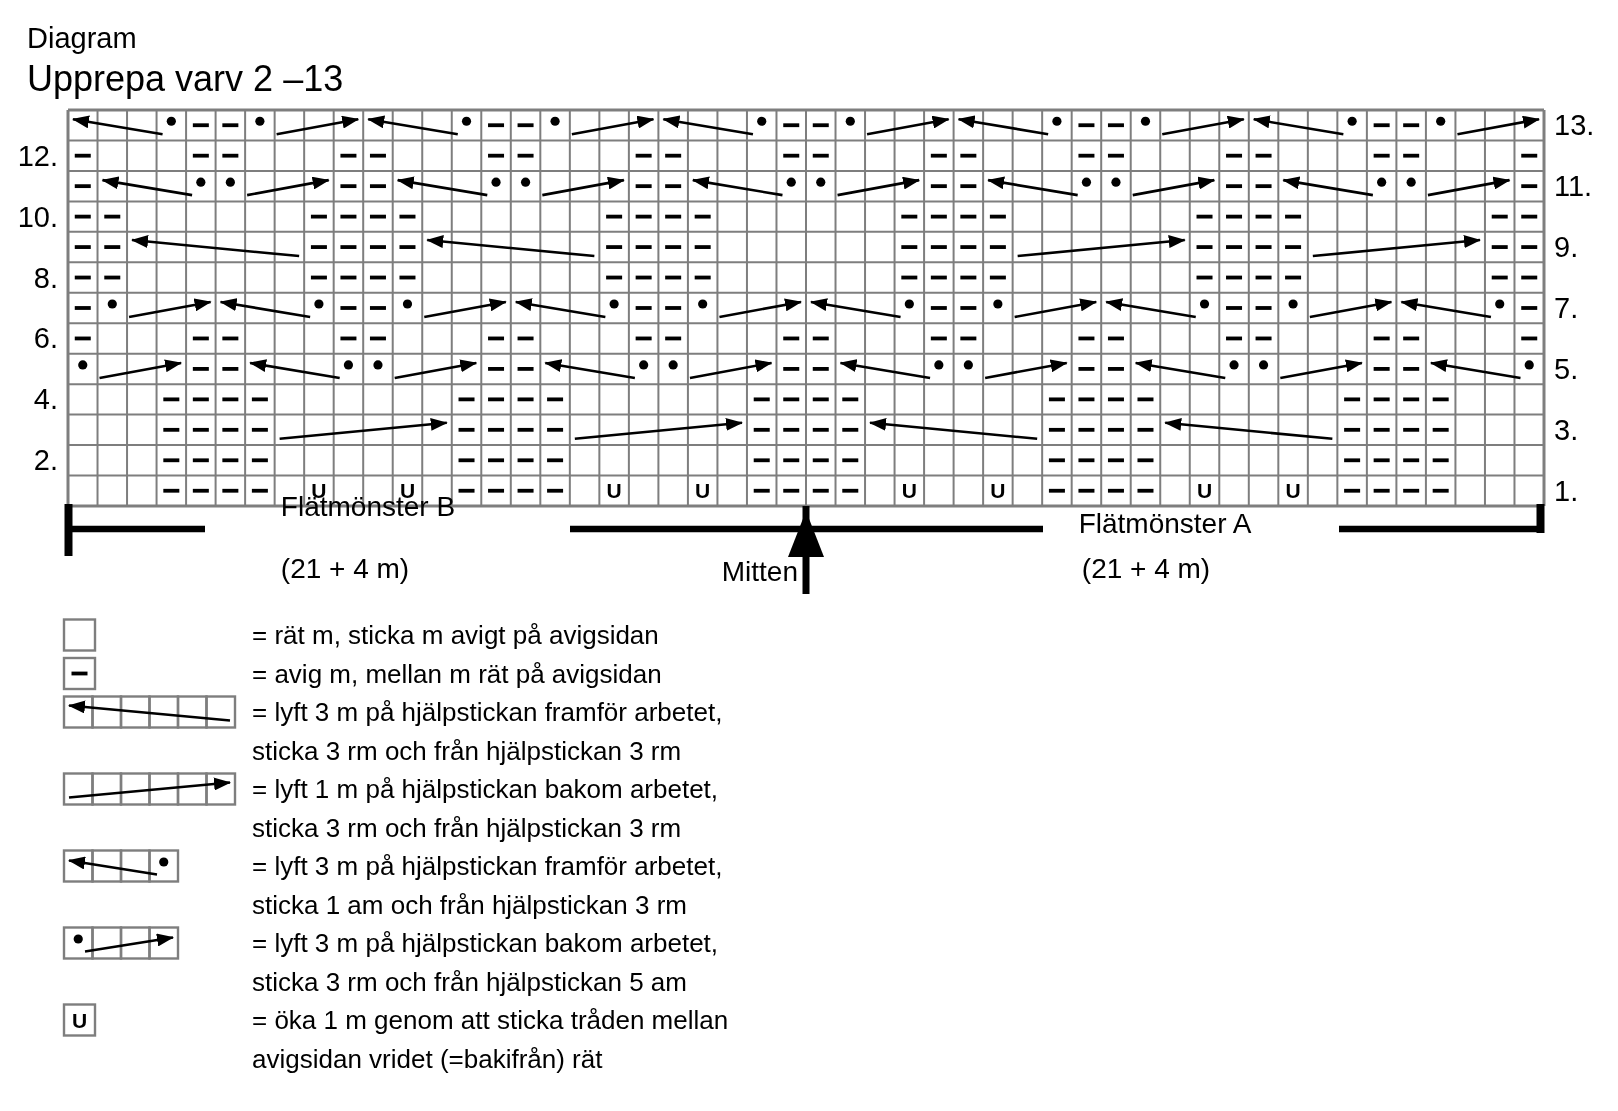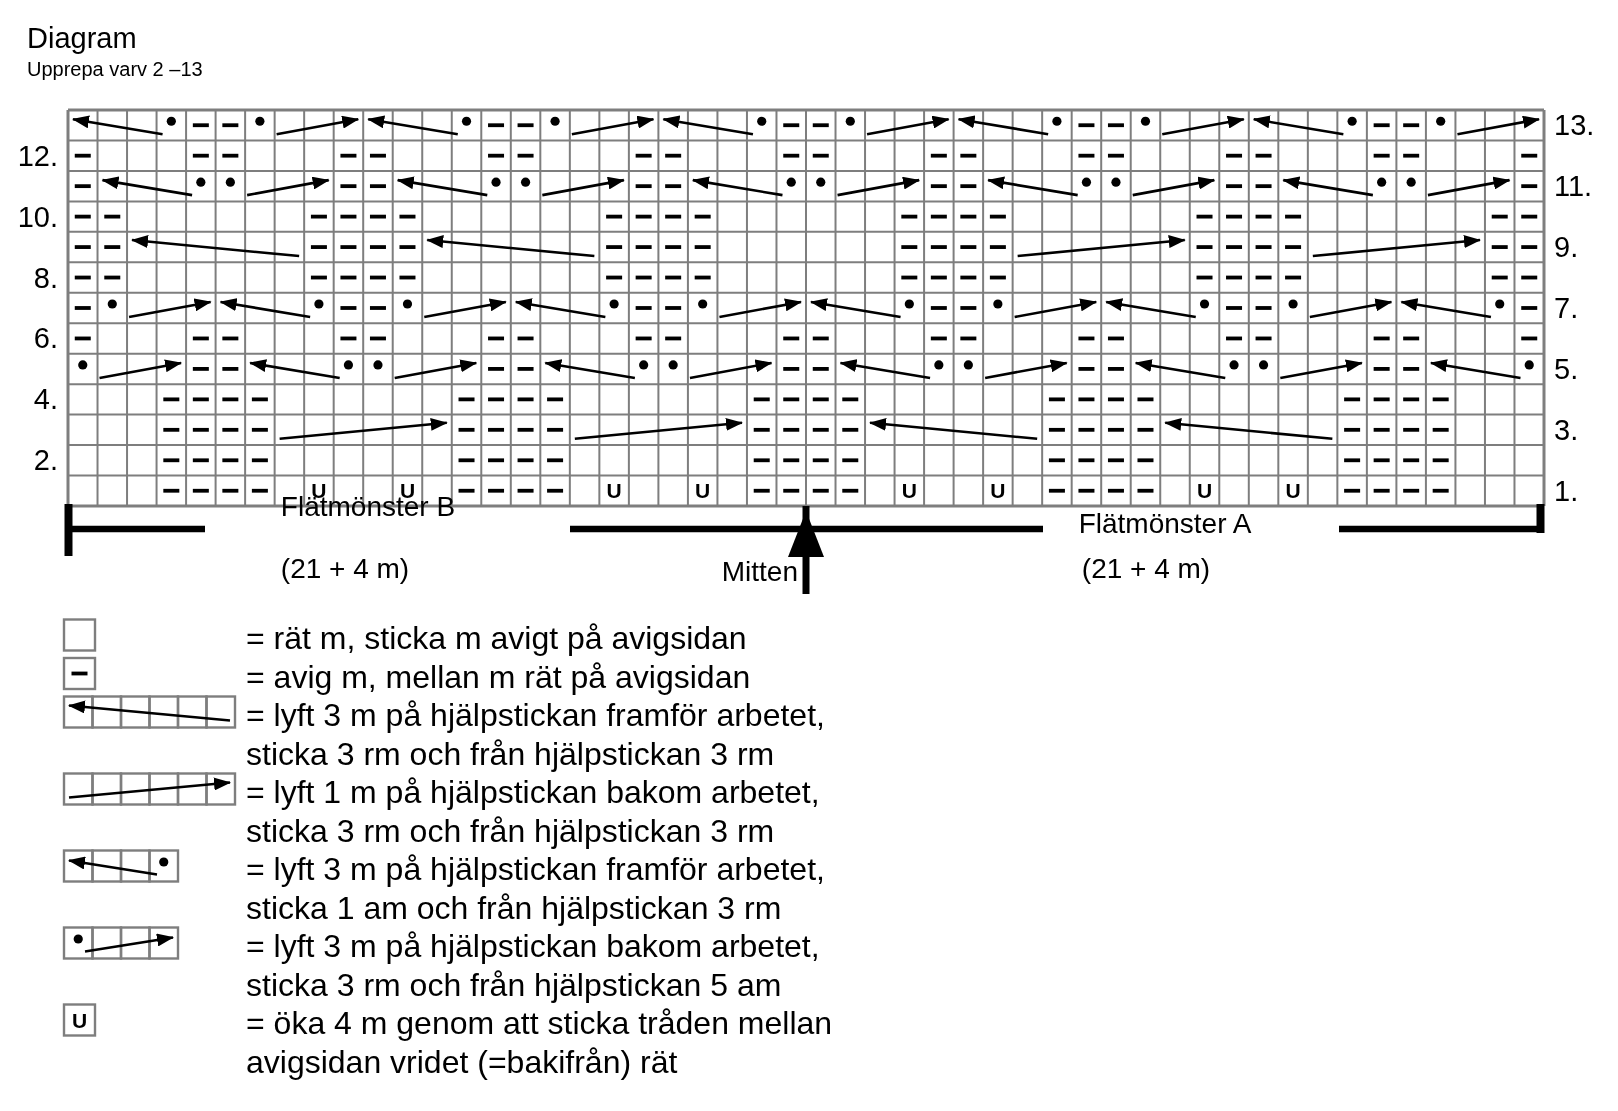--- a/index.html
+++ b/index.html
@@ -1,23 +1,23 @@
 <!DOCTYPE html>
 <html><head>
 <meta charset="utf-8">
 <style>
   html,body{margin:0;padding:0}
   body{width:1618px;height:1111px;background:#fff;color:#000;position:relative;overflow:hidden;
        font-family:"Liberation Sans",sans-serif}
   .title{position:absolute;left:27px;top:22px;font-size:29px;font-weight:normal;white-space:nowrap}
-  .subtitle{position:absolute;left:27px;top:58px;font-size:20px;white-space:nowrap}
+  .subtitle{position:absolute;left:27px;top:58px;font-size:36px;white-space:nowrap}
   #chart-svg{position:absolute;left:0;top:0}
   .flabel{position:absolute;font-size:28px;white-space:nowrap;transform:translateX(-50%)}
   .flabel.rt{transform:translateX(-100%)}
-  .lgline{position:absolute;left:246px;font-size:32px;white-space:nowrap}
+  .lgline{position:absolute;left:252px;font-size:26px;white-space:nowrap}
 </style>
 </head>
 <body>
 
 <div class="title">Diagram</div>
 <div class="subtitle">Upprepa varv 2 –13</div>
 
 <svg id="chart-svg" width="1618" height="1111">
     <defs>
       <marker id="ah" orient="auto" markerUnits="userSpaceOnUse" markerWidth="17" markerHeight="13" refX="16" refY="6.5">
@@ -489,14 +489,14 @@
 <div class="lgline" style="top:620px">= rät m, sticka m avigt på avigsidan</div>
 <div class="lgline" style="top:659px">= avig m, mellan m rät på avigsidan</div>
 <div class="lgline" style="top:697px">= lyft 3 m på hjälpstickan framför arbetet,</div>
 <div class="lgline" style="top:736px">sticka 3 rm och från hjälpstickan 3 rm</div>
 <div class="lgline" style="top:774px">= lyft 1 m på hjälpstickan bakom arbetet,</div>
 <div class="lgline" style="top:813px">sticka 3 rm och från hjälpstickan 3 rm</div>
 <div class="lgline" style="top:851px">= lyft 3 m på hjälpstickan framför arbetet,</div>
 <div class="lgline" style="top:890px">sticka 1 am och från hjälpstickan 3 rm</div>
 <div class="lgline" style="top:928px">= lyft 3 m på hjälpstickan bakom arbetet,</div>
 <div class="lgline" style="top:967px">sticka 3 rm och från hjälpstickan 5 am</div>
-<div class="lgline" style="top:1005px">= öka 4 m genom att sticka tråden mellan</div>
+<div class="lgline" style="top:1005px">= öka 1 m genom att sticka tråden mellan</div>
 <div class="lgline" style="top:1044px">avigsidan vridet (=bakifrån) rät</div>
 
 </body></html>

